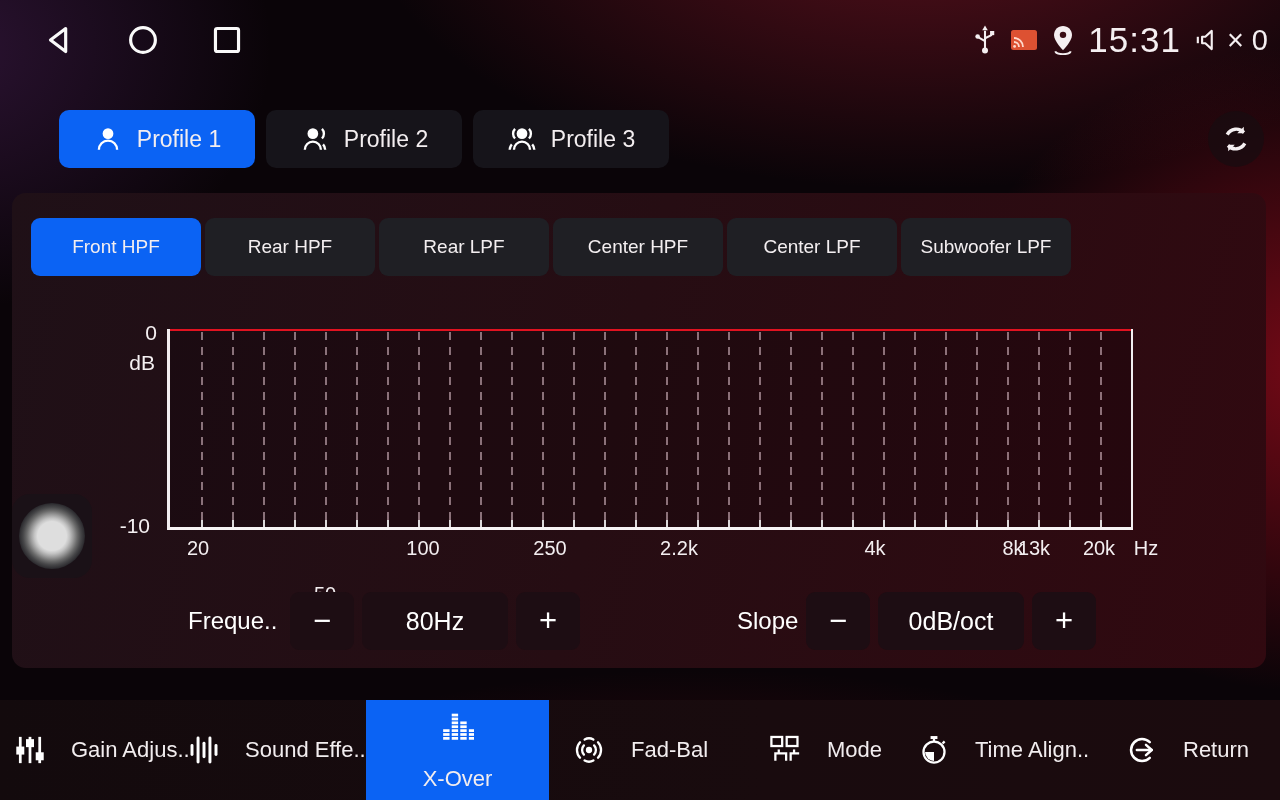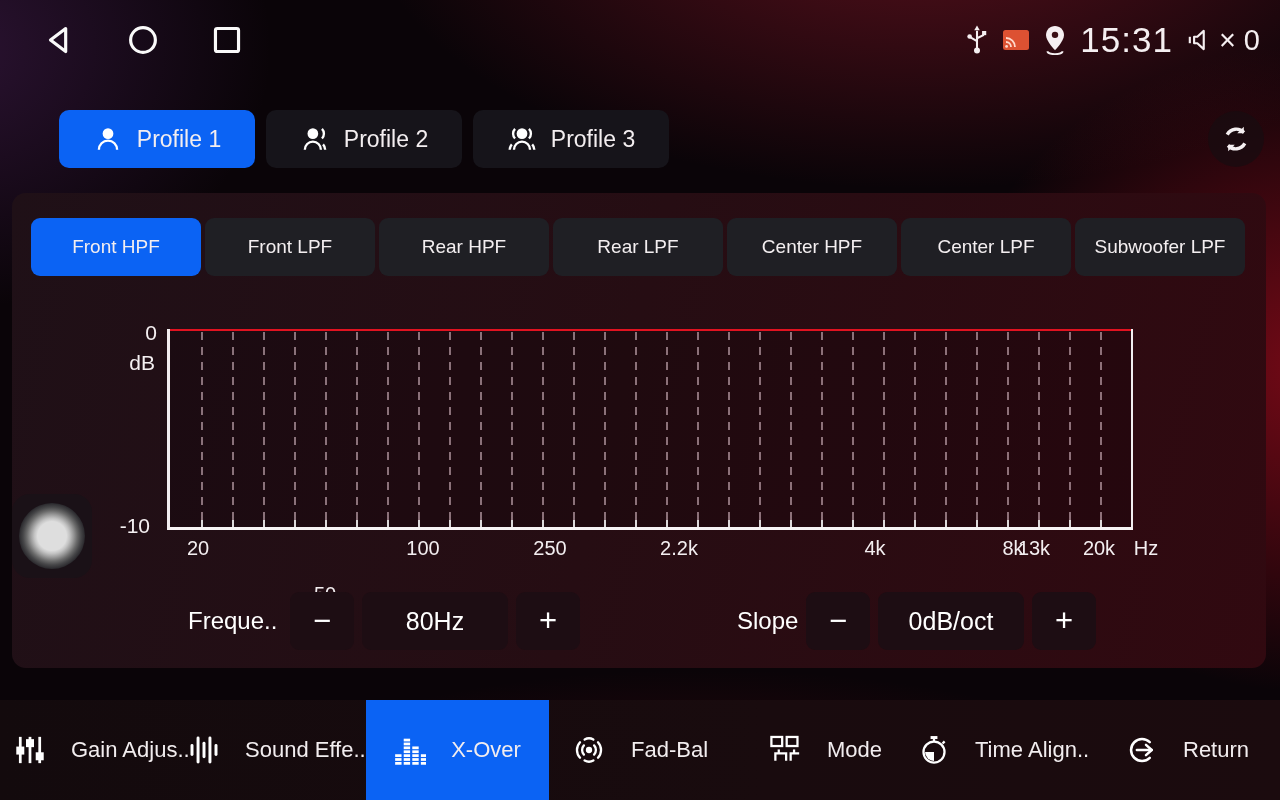--- a/index.html
+++ b/index.html
@@ -11,21 +11,21 @@
       radial-gradient(900px 460px at 72% -12%, rgba(168,28,48,.50), transparent 62%),
       radial-gradient(640px 560px at 103% 46%, rgba(205,14,34,.55), transparent 58%),
       radial-gradient(900px 340px at 55% 110%, rgba(130,12,26,.45), transparent 62%),
       #0a0408;
   }
   svg{display:block}
   
   .statusbar{position:absolute;left:0;top:0;width:1280px;height:80px;display:flex;align-items:center;justify-content:space-between;}
   .navkeys{display:flex;align-items:center;gap:46px;padding-left:40px;}
   .navkeys .key{width:38px;height:38px;display:flex;align-items:center;justify-content:center;cursor:pointer;}
-  .status-right{display:flex;align-items:center;gap:12px;padding-right:20px;}
+  .status-right{display:flex;align-items:center;gap:12px;padding-right:12px;}
   .time{font-size:35px;letter-spacing:1px;color:#f5eff1;}
   .volmute{display:flex;align-items:center;gap:4px;}
   .volmute .voltext{font-size:29px;color:#f5eff1;}
   
   .profile-row{position:absolute;left:0;top:110px;width:1280px;height:58px;}
   #profiles{position:absolute;left:12px;top:0;display:flex;gap:11px;padding-left:47px;}
   .profile-tab{height:58px;min-width:196px;border-radius:10px;background:#16141a;display:flex;align-items:center;justify-content:center;gap:14px;font-size:23px;cursor:pointer;}
   .profile-tab.active{background:#0b63f4;}
   .refresh-btn{position:absolute;right:16px;top:1px;width:56px;height:56px;border-radius:50%;background:rgba(24,12,16,.75);display:flex;align-items:center;justify-content:center;cursor:pointer;}
   
@@ -56,21 +56,21 @@
   .lab-freq{left:176px;top:399px;}
   .lab-slope{left:725px;top:399px;}
   .ctrl-group{position:absolute;top:399px;display:flex;gap:8px;}
   .grp-freq{left:278px;}
   .grp-slope{left:794px;}
   .step-btn{width:64px;height:58px;border-radius:9px;background:#1d0d13;display:flex;align-items:center;justify-content:center;font-size:31px;color:#fff;cursor:pointer;}
   .val-box{width:146px;height:58px;border-radius:9px;background:#1d0d13;display:flex;align-items:center;justify-content:center;font-size:25px;color:#fff;}
   
   .bottom-nav{position:absolute;left:0;top:700px;width:1280px;height:100px;background:linear-gradient(90deg,#130a0d 0%,#190b0e 60%,#1b0b0e 100%);}
   .nav-item{position:absolute;top:0;height:100px;display:flex;align-items:center;gap:25px;font-size:22px;color:#f2edef;cursor:pointer;white-space:nowrap;}
-  .nav-item.active{background:#0b63f4;justify-content:center;}
+  .nav-item.active{background:#0b63f4;justify-content:center;flex-direction:column;}
 </style>
 </head>
 <body>
 
 <div id="app">
 
   <header class="statusbar">
     <div class="navkeys">
       <span class="key">
         <svg width="34" height="34" viewBox="0 0 28 28">
@@ -181,21 +181,20 @@
           <path d="M17.5 3.4 v4.6 h-4.6 z" fill="#f5eff1"></path>
           <path d="M6.5 20.6 v-4.6 h4.6 z" fill="#f5eff1"></path>
         </svg>
       </span>
     </div>
   </div>
 
   <section class="panel">
     <div id="filter-tabs">
         <div class="filter-tab active">Front HPF</div>
-        <div class="filter-tab">Front LPF</div>
         <div class="filter-tab">Rear HPF</div>
         <div class="filter-tab">Rear LPF</div>
         <div class="filter-tab">Center HPF</div>
         <div class="filter-tab">Center LPF</div>
         <div class="filter-tab">Subwoofer LPF</div>
       </div>
 
     <div class="ylab l0">0</div>
     <div class="ylab ldb">dB</div>
     <div class="ylab lm10">-10</div>

